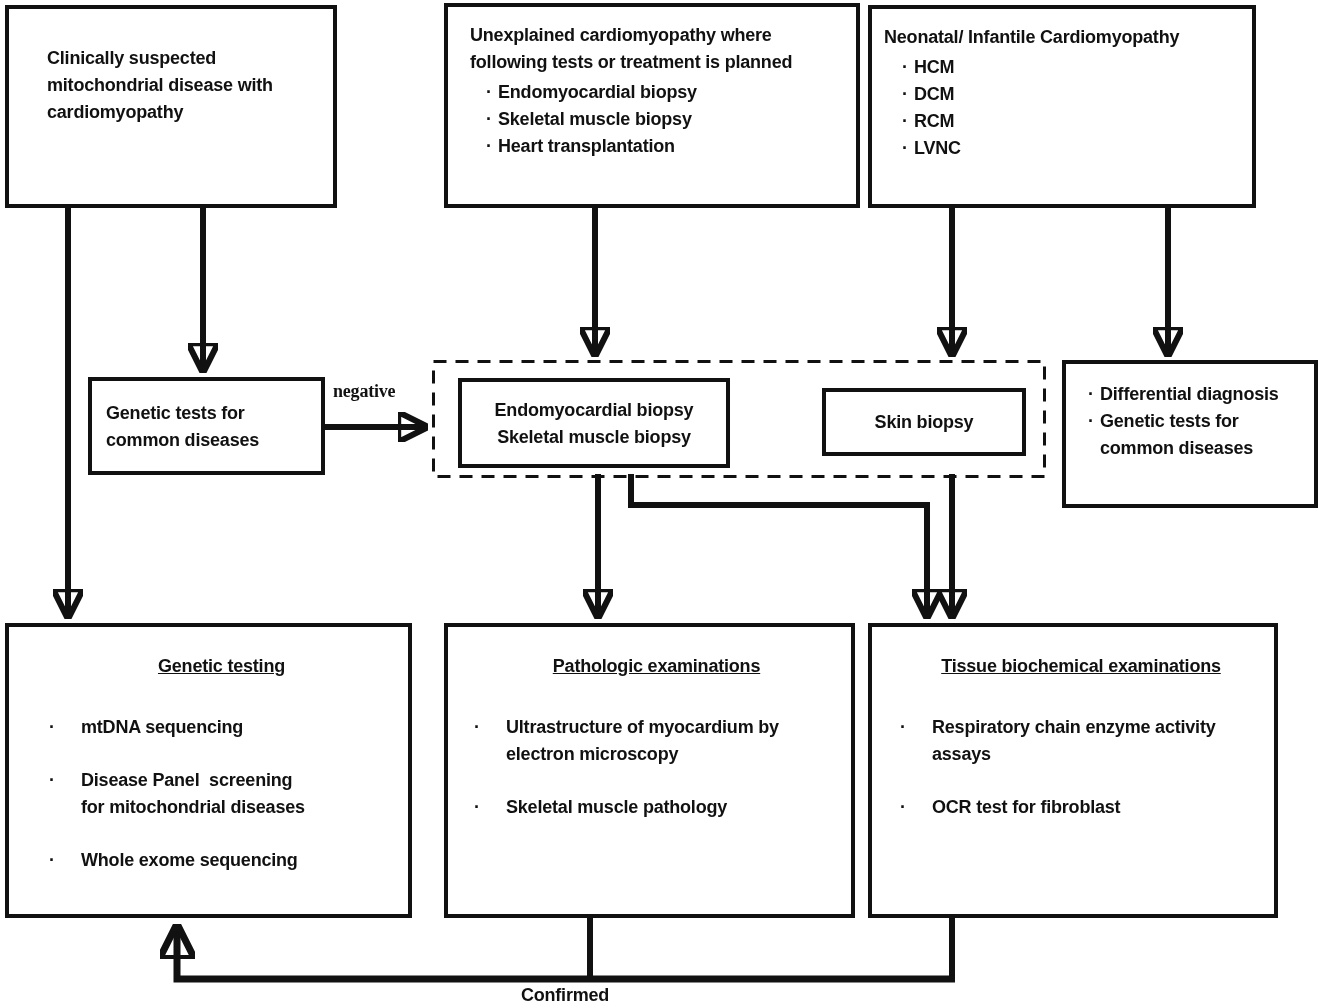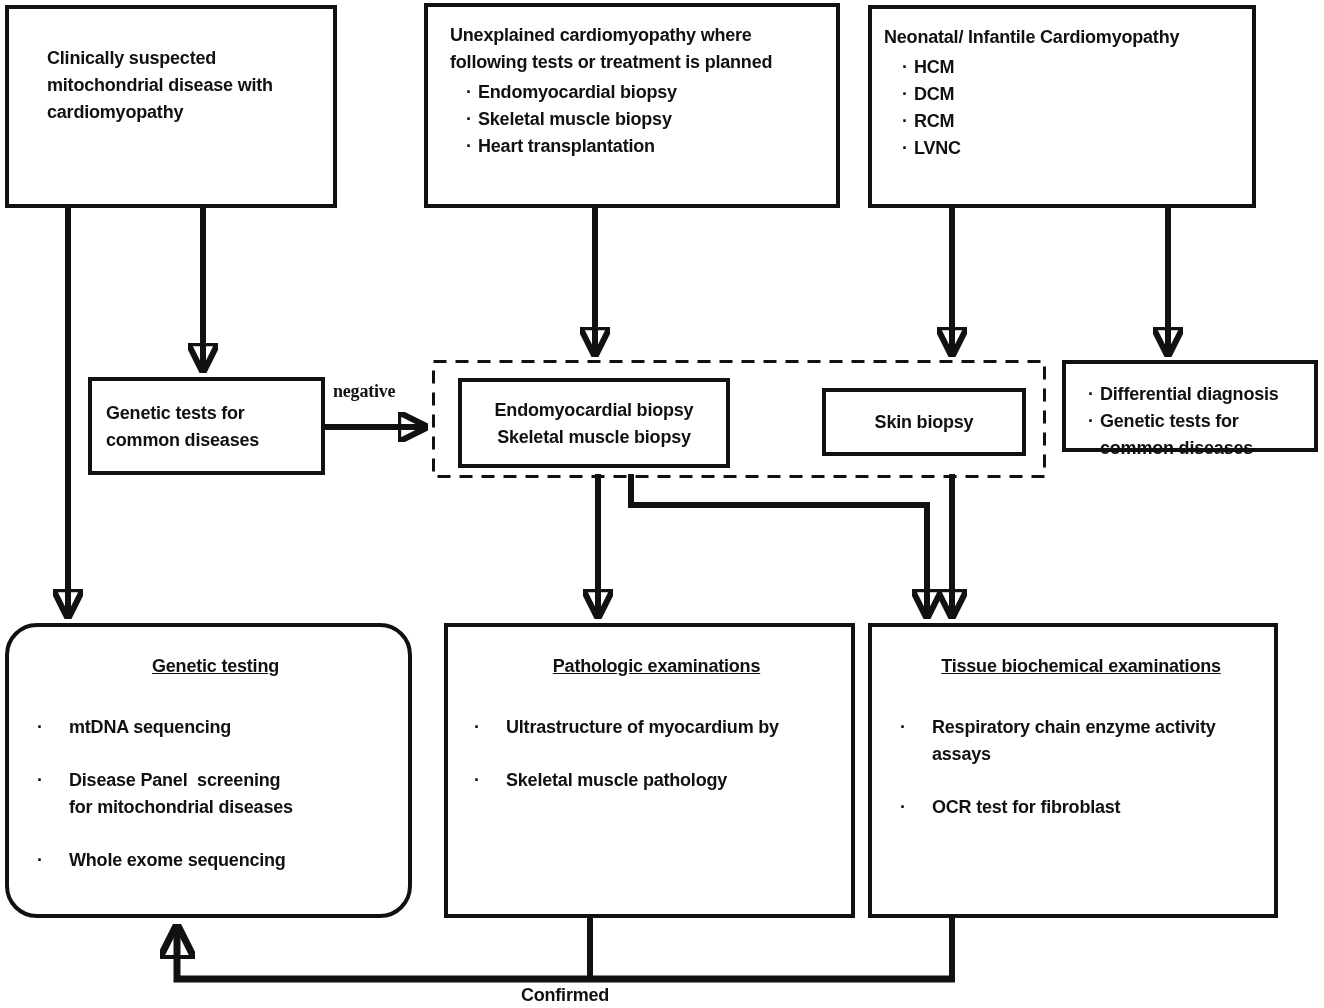--- a/index.html
+++ b/index.html
@@ -40,30 +40,30 @@
     text-align: center;
     text-decoration: underline;
     line-height: 27px;
     margin-bottom: 34px;
     white-space: pre;
   }
   .free-label { position: absolute; z-index: 3; line-height: 24px; white-space: pre; }
 
   
   #b-clinical      { left: 5px;    top: 5px;   width: 332px; height: 203px; padding: 36px 18px 0 38px; }
-  #b-unexplained   { left: 424px;  top: 3px;   width: 416px; height: 205px; padding: 15px 8px 0 22px; }
+  #b-unexplained   { left: 444px;  top: 3px;   width: 416px; height: 205px; padding: 15px 8px 0 22px; }
   #b-unexplained .list { padding-left: 10px; margin-top: 3px; }
   #b-neonatal      { left: 868px;  top: 5px;   width: 388px; height: 203px; padding: 15px 8px 0 12px; }
   #b-neonatal .list { padding-left: 12px; margin-top: 3px; }
   #b-genetic-tests { left: 88px;   top: 377px; width: 237px; height: 98px;  padding: 19px 4px 0 14px; }
   #g-biopsy-group  { left: 432px;  top: 360px; width: 614px; height: 118px; background: transparent; border: none; z-index: 1; }
   #b-biopsy        { left: 458px;  top: 378px; width: 272px; height: 90px;  padding: 15px 0 0 0; text-align: center; }
   #b-skin          { left: 822px;  top: 388px; width: 204px; height: 68px;  display: flex; align-items: center; justify-content: center; }
-  #b-differential  { left: 1062px; top: 360px; width: 256px; height: 92px; padding: 17px 4px 0 16px; }
-  #b-genetic-testing { left: 5px;   top: 623px; width: 407px; height: 295px; padding: 26px 8px 0 22px; border-radius: 32px; }
+  #b-differential  { left: 1062px; top: 360px; width: 256px; height: 148px; padding: 17px 4px 0 16px; }
+  #b-genetic-testing { left: 5px;   top: 623px; width: 407px; height: 295px; padding: 26px 8px 0 34px; }
   #b-pathologic      { left: 444px; top: 623px; width: 411px; height: 295px; padding: 26px 6px 0 20px; }
   #b-tissue          { left: 868px; top: 623px; width: 410px; height: 295px; padding: 26px 6px 0 22px; }
   .box-lg .bullet-item { margin-bottom: 26px; gap: 20px; }
 
   #lbl-negative  { left: 333px; top: 379px; font-family: Liberation Serif, serif; }
   #lbl-confirmed { left: 480px; top: 983px; width: 170px; text-align: center; }
 </style>
 </head>
 <body>
 
@@ -207,20 +207,21 @@
         </span>
     </div>
   </div>
 
   <div class="box box-lg" id="b-pathologic">
     <span class="box-title">Pathologic examinations</span>
     <div class="bullet-item">
       <span class="dot"></span>
       <span class="bl">
         <span class="ln">Ultrastructure of myocardium by</span>
+        <span class="ln">electron microscopy</span>
       </span>
     </div>
     <div class="bullet-item">
       <span class="dot"></span>
       <span class="bl">
           <span class="ln">Skeletal muscle pathology</span>
         </span>
     </div>
   </div>
 

